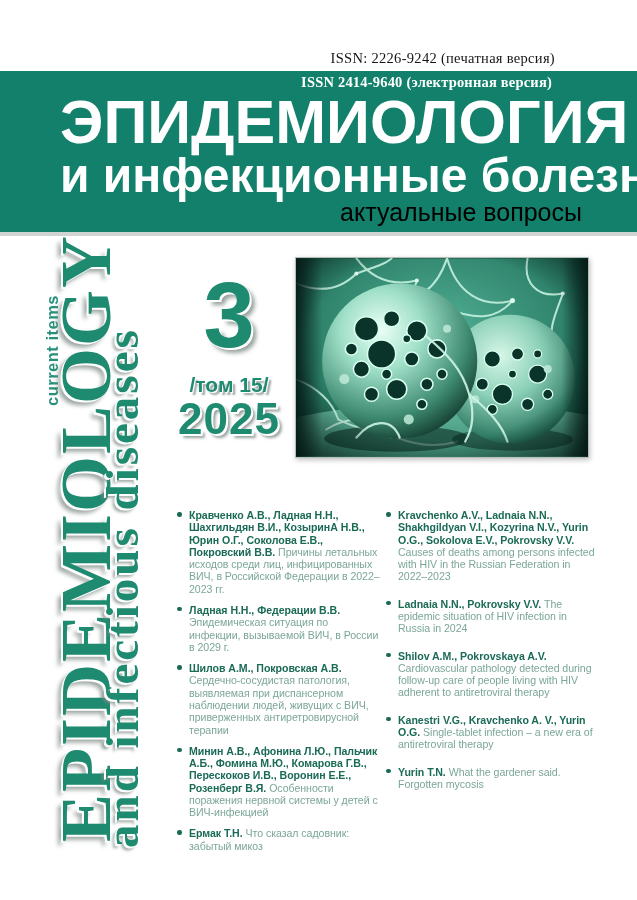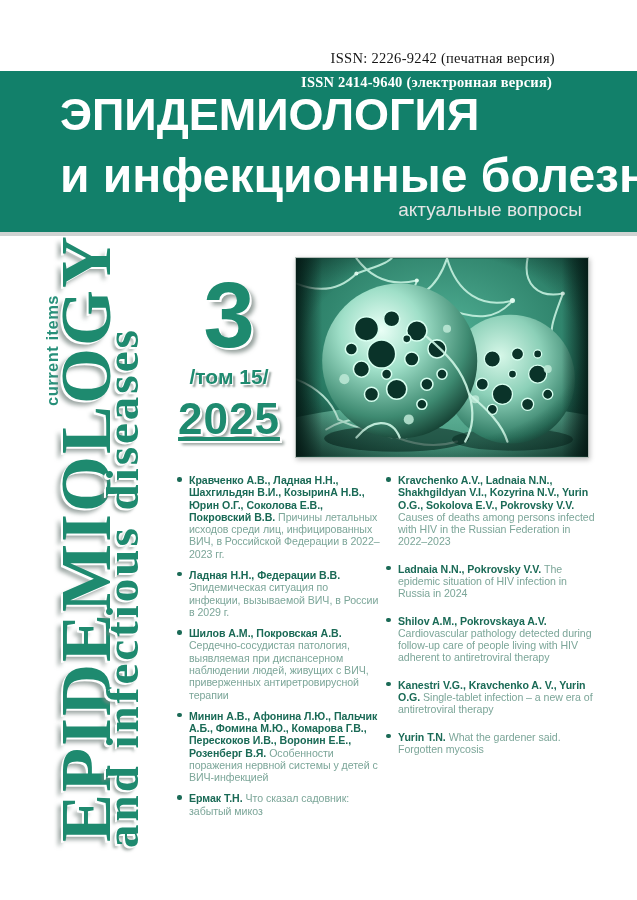--- a/index.html
+++ b/index.html
@@ -15,29 +15,29 @@
   
   .band{
     position:absolute;top:71px;left:0;width:637px;height:161px;background:#12806a;
     box-shadow:0 4px 0 rgba(148,158,155,.45);
   }
   .issn-elec{
     position:absolute;top:3px;right:85px;font-family:"Liberation Serif",serif;
     font-size:14.5px;font-weight:bold;color:#ffffff;letter-spacing:.2px;
   }
   .title1{
-    position:absolute;left:60px;top:21px;font-size:45px;font-weight:bold;color:#fff;
+    position:absolute;left:60px;top:21px;font-size:61px;font-weight:bold;color:#fff;
     line-height:1;white-space:nowrap;letter-spacing:0;
   }
   .title2{
     position:absolute;left:60px;top:81px;font-size:48px;font-weight:bold;color:#fff;
     line-height:1;white-space:nowrap;
   }
   .subtitle{
-    position:absolute;right:55px;top:129px;font-size:19px;color:#e5e5e5;line-height:1;
+    position:absolute;right:55px;top:129px;font-size:25px;color:#000000;line-height:1;
   }
   
   .spine-title{
     position:absolute;left:50px;top:250px;height:592px;
     writing-mode:vertical-rl;transform:rotate(180deg);
     font-family:"Liberation Serif",serif;font-weight:bold;font-size:72px;line-height:1;
     color:#1e8a6f;letter-spacing:2px;white-space:nowrap;
     text-shadow:-2px -2px 0 #ffffff,-5px -5px 4px rgba(124,138,133,.75);
   }
   .spine-sub{
@@ -52,37 +52,36 @@
     writing-mode:vertical-rl;transform:rotate(180deg);
     font-size:16.5px;font-weight:bold;color:#27907a;letter-spacing:.5px;line-height:1;white-space:nowrap;
   }
   
   .issue{position:absolute;left:163px;top:276px;width:132px;text-align:center;color:#1e8a6f;}
   .issue-num{
     font-size:92px;font-weight:bold;line-height:.85;
     text-shadow:2px 2px 0 #fff,5px 5px 4px rgba(124,138,133,.8);
   }
   .issue-vol{
-    font-size:21px;font-weight:bold;margin-top:12px;line-height:1;
+    font-size:21px;font-weight:bold;margin-top:20px;line-height:1;
     text-shadow:1px 1px 0 #fff,3px 3px 2px rgba(124,138,133,.8);
   }
   .issue-year{
-    font-size:44px;font-weight:bold;line-height:1;margin-top:10px;letter-spacing:1px;
+    font-size:44px;font-weight:bold;line-height:1;margin-top:2px;letter-spacing:1px;
     text-shadow:2px 2px 0 #fff,4px 4px 3px rgba(124,138,133,.8);
-    text-decoration:underline;
   }
   
   .photo{
     position:absolute;left:295px;top:257px;width:292px;height:199px;
     border:1px solid #b6beba;box-shadow:1px 2px 5px rgba(0,0,0,.25);background:#0b2f26;
   }
   .photo svg{display:block;width:100%;height:100%;}
   
   .toc{
-    position:absolute;left:176px;top:474px;width:445px;display:flex;gap:4px;
+    position:absolute;left:176px;top:509px;width:445px;display:flex;gap:4px;
     font-size:10.6px;line-height:1.16;letter-spacing:-.05px;
   }
   .col-ru{width:205px;}
   .col-en{width:216px;}
   .entry{margin:0 0 9px;position:relative;padding-left:13px;color:#7ca699;}
   .col-en .entry{margin-bottom:15px;}
   .entry b{color:#1a6a56;font-weight:bold;}
   .dot{position:absolute;left:1px;top:3px;width:4.5px;height:4.5px;border-radius:50%;background:#1a6a56;}
 </style>
 </head>

